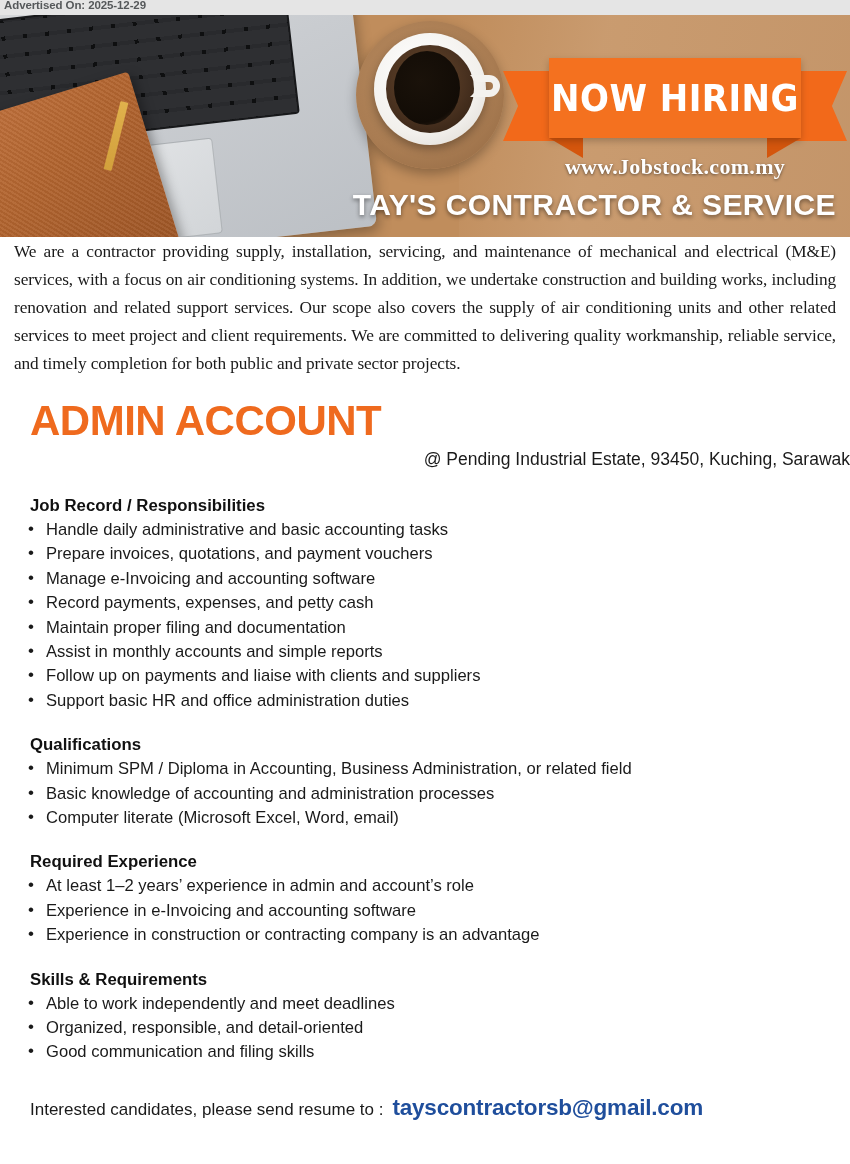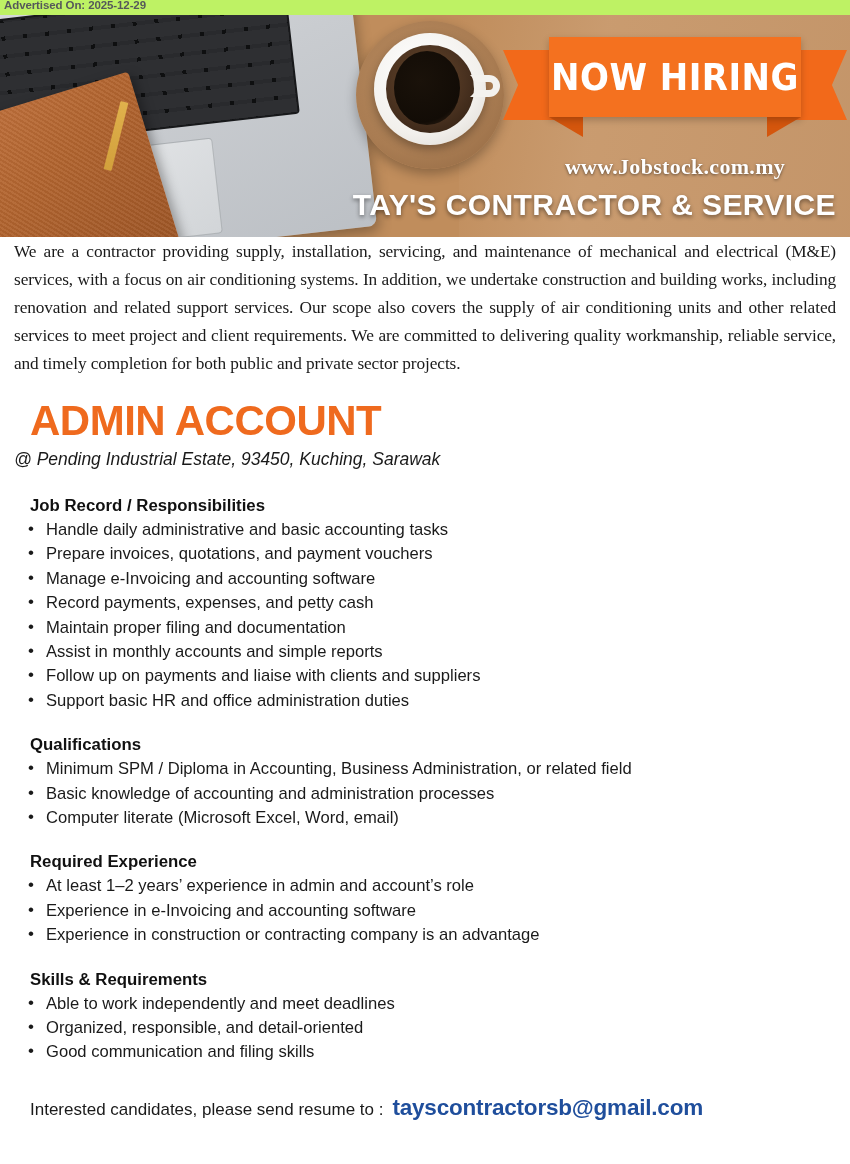--- a/index.html
+++ b/index.html
@@ -12,21 +12,21 @@
     font-family: "Liberation Sans", sans-serif;
     color: #231f20;
     overflow: hidden;
   }
 
   
   .ad-strip {
     position: relative;
     width: 850px;
     height: 15px;
-    background: #bef264;
+    background: #e5e5e5;
     z-index: 5;
   }
   .ad-strip-text {
     position: absolute;
     left: 4px;
     top: -1px;
     font-family: "Liberation Sans", sans-serif;
     font-size: 11.5px;
     font-weight: bold;
     color: #55585a;
@@ -188,21 +188,21 @@
     height: 22px;
     border: 7px solid #f4f2ee;
     border-left-color: transparent;
     border-radius: 0 14px 14px 0;
   }
 
   
   .ribbon {
     position: absolute;
     left: 503px;
-    top: 22px;
+    top: 43px;
     width: 344px;
     height: 96px;
   }
   .ribbon-tail {
     position: absolute;
     top: 13px;
     width: 58px;
     height: 70px;
     background: #f2691a;
   }
@@ -296,23 +296,23 @@
     color: #ef6a1e;
     font-family: "Liberation Sans", sans-serif;
     font-weight: bold;
     font-size: 42px;
     letter-spacing: -0.5px;
     line-height: 1;
   }
   .job-location {
     margin: 7px 0 0 14px;
     font-family: "Liberation Sans", sans-serif;
-    font-style: italic;
     font-size: 17.5px;
     color: #1a1a1a;
+    text-align: right;
   }
 
   .section {
     margin: 0 0 0 0;
   }
   .section-heading {
     margin: 26px 0 2px 30px;
     font-family: "Liberation Sans", sans-serif;
     font-weight: bold;
     font-size: 16.8px;

